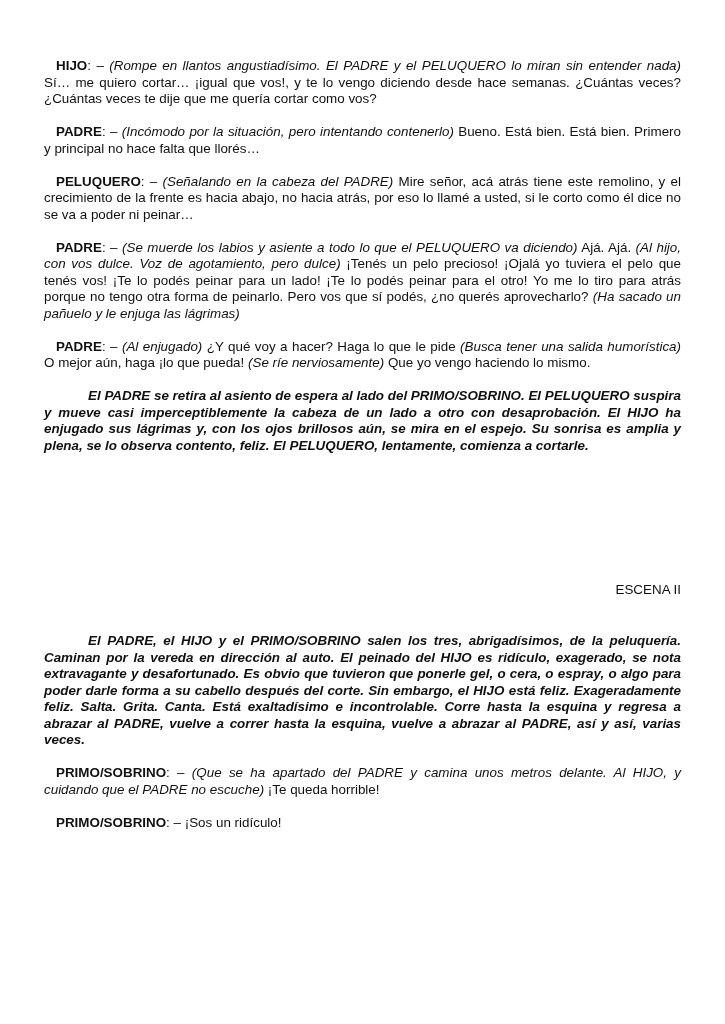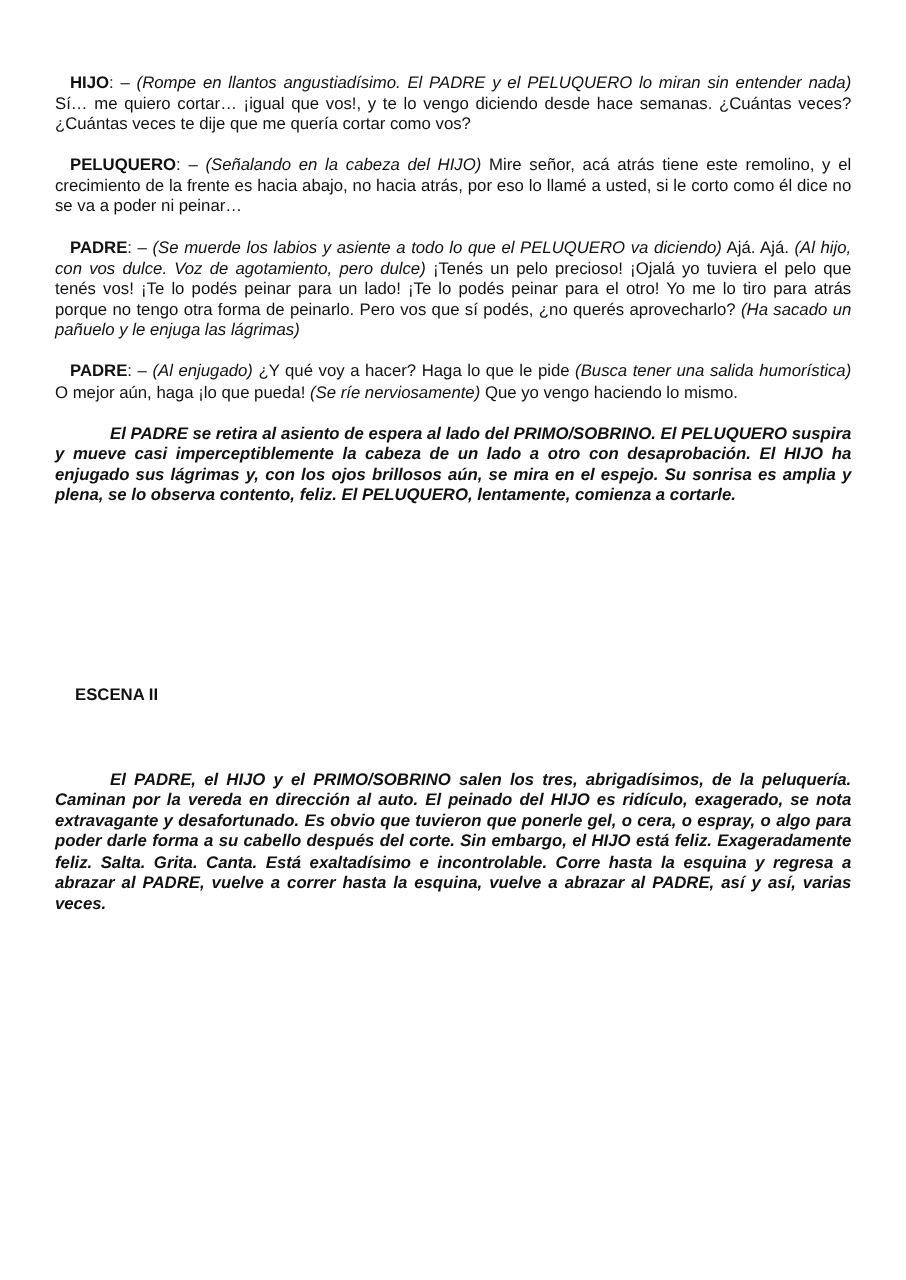--- a/index.html
+++ b/index.html
@@ -7,35 +7,38 @@
   .page {
     position: absolute; left: 44px; top: 58px; width: 637px;
     font-family: "Liberation Sans", sans-serif;
     font-size: 13.4px; line-height: 16.5px; color: #111111;
   }
   .para { margin: 0 0 16.5px 0; text-align: justify; }
   .para.indent { text-indent: 44px; font-weight: bold; }
   .b { font-weight: bold; padding-left: 12px; }
   .i { font-style: italic; }
   .scene-title {
-    text-align: left; font-weight: bold; margin: 16px;
+    text-align: right; font-weight: normal; margin: 0;
   }
   .gap1 { height: 111px; }
   .gap2 { height: 35px; }
 </style>
 </head>
 <body>
 
 <div class="page">
   <div id="block1">
       <p class="para"><span class="b">HIJO</span><span>: – </span><span class="i">(Rompe en llantos angustiadísimo. El PADRE y el PELUQUERO lo miran sin entender nada)</span><span> Sí… me quiero cortar… ¡igual que vos!, y te lo vengo diciendo desde hace semanas. ¿Cuántas veces? ¿Cuántas veces te dije que me quería cortar como vos?</span></p>
-      <p class="para"><span class="b">PELUQUERO</span><span>: – </span><span class="i">(Señalando en la cabeza del HIJO)</span><span> Mire señor, acá atrás tiene este remolino, y el crecimiento de la frente es hacia abajo, no hacia atrás, por eso lo llamé a usted, si le corto como él dice no se va a poder ni peinar…</span></p>
+      <p class="para"><span class="b">PADRE</span><span>: – </span><span class="i">(Incómodo por la situación, pero intentando contenerlo)</span><span> Bueno. Está bien. Está bien. Primero y principal no hace falta que llorés…</span></p>
+      <p class="para"><span class="b">PELUQUERO</span><span>: – </span><span class="i">(Señalando en la cabeza del PADRE)</span><span> Mire señor, acá atrás tiene este remolino, y el crecimiento de la frente es hacia abajo, no hacia atrás, por eso lo llamé a usted, si le corto como él dice no se va a poder ni peinar…</span></p>
       <p class="para"><span class="b">PADRE</span><span>: – </span><span class="i">(Se muerde los labios y asiente a todo lo que el PELUQUERO va diciendo)</span><span> Ajá. Ajá. </span><span class="i">(Al hijo, con vos dulce. Voz de agotamiento, pero dulce)</span><span> ¡Tenés un pelo precioso! ¡Ojalá yo tuviera el pelo que tenés vos! ¡Te lo podés peinar para un lado! ¡Te lo podés peinar para el otro! Yo me lo tiro para atrás porque no tengo otra forma de peinarlo. Pero vos que sí podés, ¿no querés aprovecharlo? </span><span class="i">(Ha sacado un pañuelo y le enjuga las lágrimas)</span></p>
       <p class="para"><span class="b">PADRE</span><span>: – </span><span class="i">(Al enjugado)</span><span> ¿Y qué voy a hacer? Haga lo que le pide </span><span class="i">(Busca tener una salida humorística)</span><span> O mejor aún, haga ¡lo que pueda! </span><span class="i">(Se ríe nerviosamente)</span><span> Que yo vengo haciendo lo mismo.</span></p>
       <p class="para indent"><span class="i">El PADRE se retira al asiento de espera al lado del PRIMO/SOBRINO. El PELUQUERO suspira y mueve casi imperceptiblemente la cabeza de un lado a otro con desaprobación. El HIJO ha enjugado sus lágrimas y, con los ojos brillosos aún, se mira en el espejo. Su sonrisa es amplia y plena, se lo observa contento, feliz. El PELUQUERO, lentamente, comienza a cortarle.</span></p>
     </div>
   <div class="gap1"></div>
   <p class="scene-title">ESCENA II</p>
   <div class="gap2"></div>
   <div id="block2">
       <p class="para indent"><span class="i">El PADRE, el HIJO y el PRIMO/SOBRINO salen los tres, abrigadísimos, de la peluquería. Caminan por la vereda en dirección al auto. El peinado del HIJO es ridículo, exagerado, se nota extravagante y desafortunado. Es obvio que tuvieron que ponerle gel, o cera, o espray, o algo para poder darle forma a su cabello después del corte. Sin embargo, el HIJO está feliz. Exageradamente feliz. Salta. Grita. Canta. Está exaltadísimo e incontrolable. Corre hasta la esquina y regresa a abrazar al PADRE, vuelve a correr hasta la esquina, vuelve a abrazar al PADRE, así y así, varias veces.</span></p>
+      <p class="para"><span class="b">PRIMO/SOBRINO</span><span>: – </span><span class="i">(Que se ha apartado del PADRE y camina unos metros delante. Al HIJO, y cuidando que el PADRE no escuche)</span><span> ¡Te queda horrible!</span></p>
+      <p class="para"><span class="b">PRIMO/SOBRINO</span><span>: – ¡Sos un ridículo!</span></p>
     </div>
 </div>
 
 </body></html>

